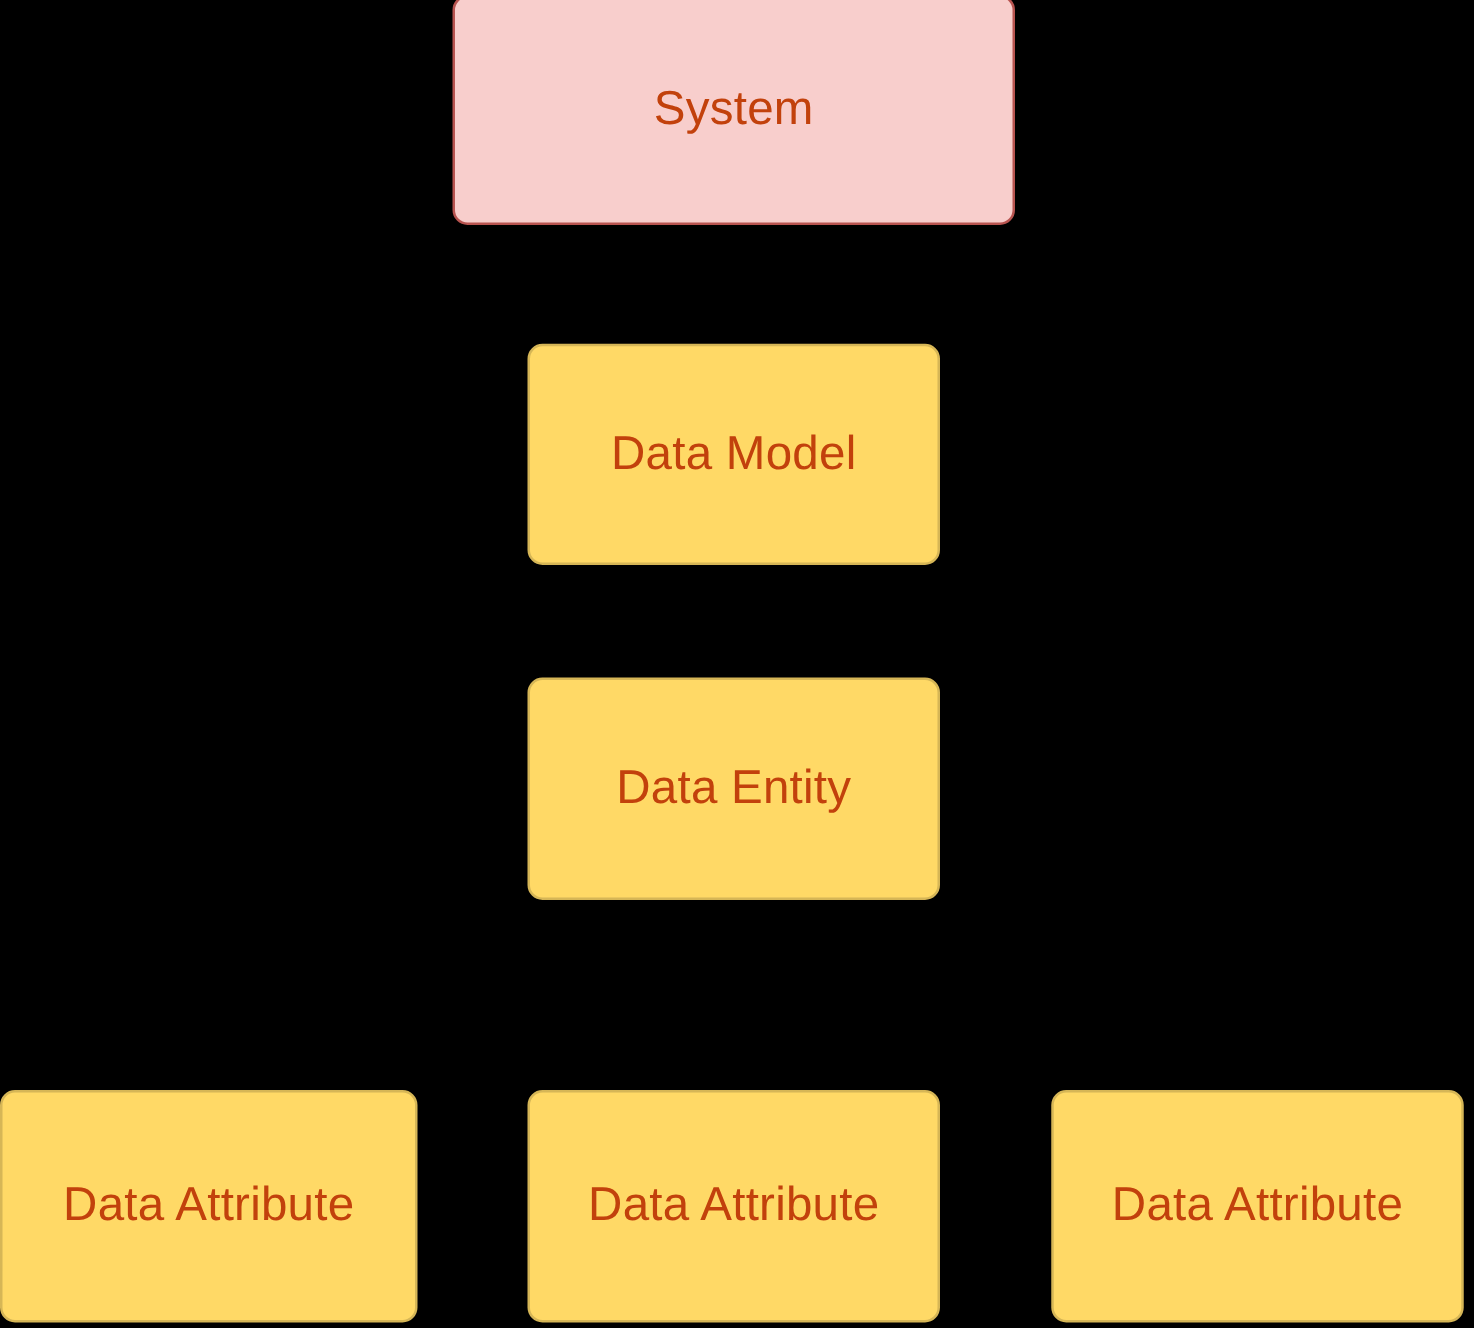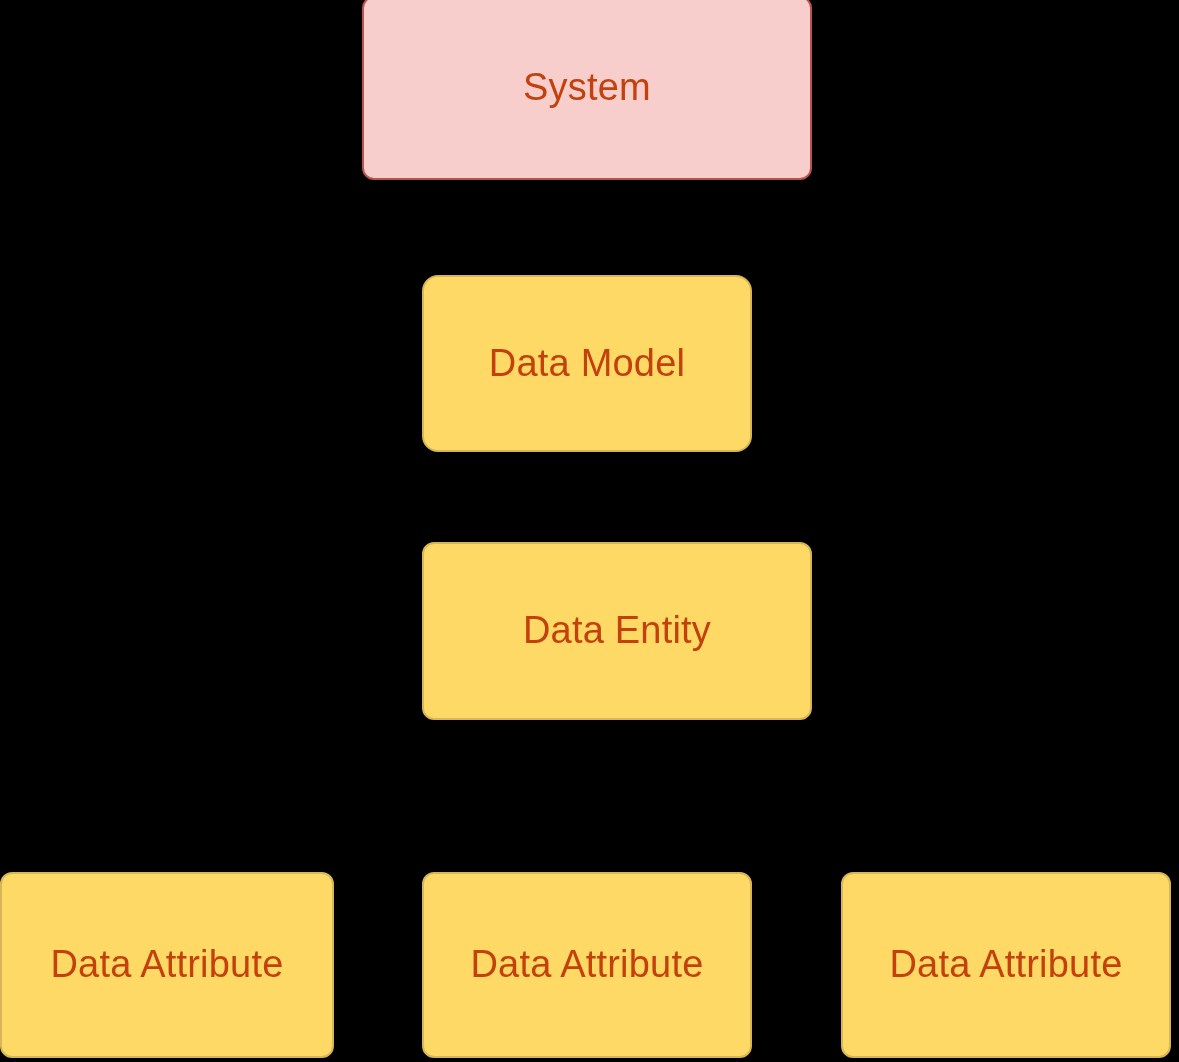--- a/index.html
+++ b/index.html
@@ -90,25 +90,25 @@
 
   <div class="arrow arrow-up" style="left: 580px; top: 712px; border-bottom-color: rgb(0, 0, 0);"></div>
   <div class="arrow arrow-down" style="left: 160px; top: 863px; border-top-color: rgb(0, 0, 0);"></div>
   <div class="arrow arrow-down" style="left: 580px; top: 863px; border-top-color: rgb(0, 0, 0);"></div>
   <div class="arrow arrow-down" style="left: 1000px; top: 863px; border-top-color: rgb(0, 0, 0);"></div>
 
   <div class="node node-system" style="left: 362px; top: -4px; width: 450px; height: 184px; background: rgb(248, 206, 204); border-color: rgb(184, 84, 80);">
     <span class="node-label">System</span>
   </div>
 
-  <div class="node node-yellow" style="left: 422px; top: 275px; width: 330px; height: 177px; background: rgb(255, 217, 102); border-color: rgb(214, 182, 86); border-radius: 16px;">
+  <div class="node node-yellow" style="left: 422px; top: 275px; width: 330px; height: 177px; background: rgb(255, 217, 102); border-color: rgb(214, 182, 86);">
     <span class="node-label">Data Model</span>
   </div>
 
-  <div class="node node-yellow" style="left: 422px; top: 542px; width: 390px; height: 178px; background: rgb(255, 217, 102); border-color: rgb(214, 182, 86);">
+  <div class="node node-yellow" style="left: 422px; top: 542px; width: 330px; height: 178px; background: rgb(255, 217, 102); border-color: rgb(214, 182, 86);">
     <span class="node-label">Data Entity</span>
   </div>
 
   <div class="node node-yellow" style="left: 0px; top: 872px; width: 334px; height: 186px; background: rgb(255, 217, 102); border-color: rgb(214, 182, 86);">
     <span class="node-label">Data Attribute</span>
   </div>
 
   <div class="node node-yellow" style="left: 422px; top: 872px; width: 330px; height: 186px; background: rgb(255, 217, 102); border-color: rgb(214, 182, 86);">
     <span class="node-label">Data Attribute</span>
   </div>

